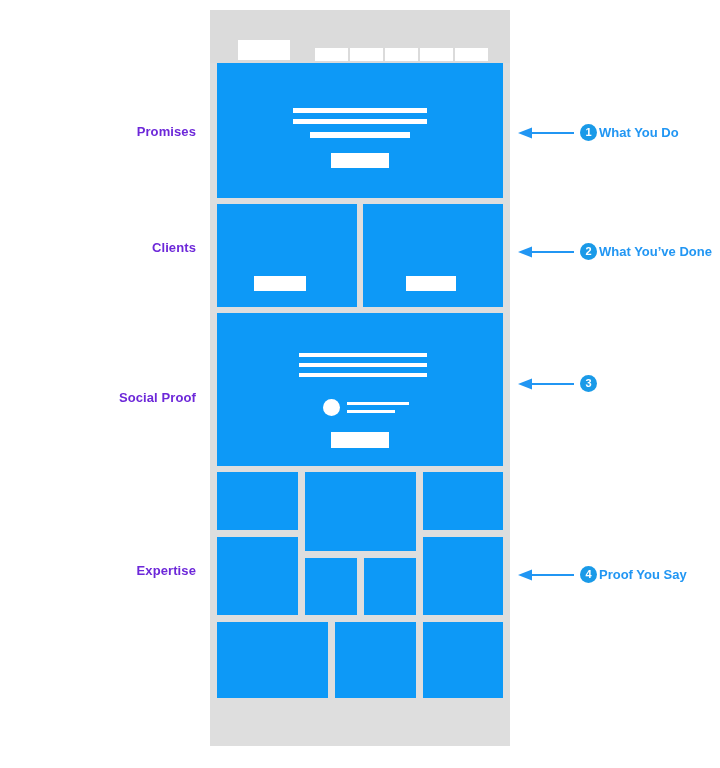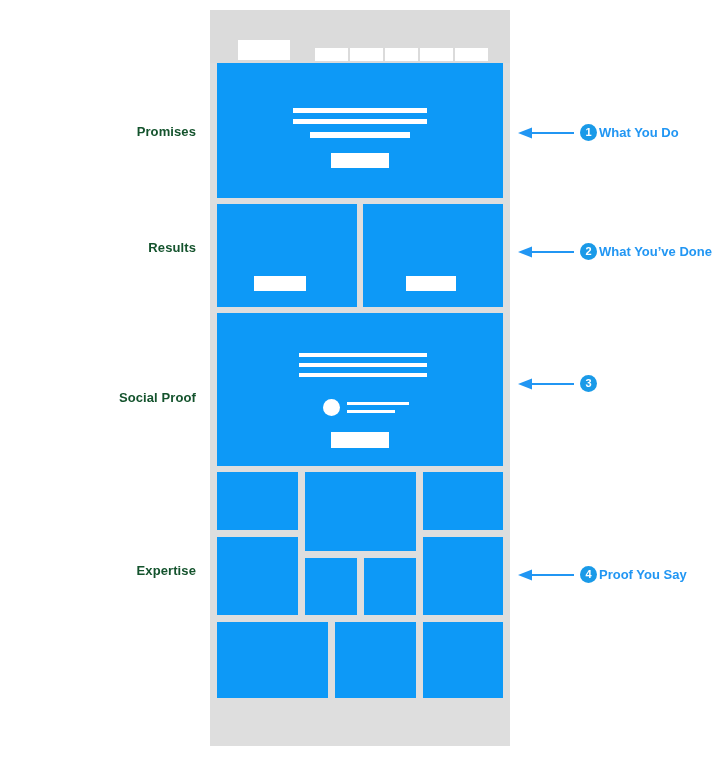--- a/index.html
+++ b/index.html
@@ -19,21 +19,21 @@
     height: 768px;
   }
 
   
   .side-label {
     position: absolute;
     right: 524px;              
     text-align: right;
     font-size: 13px;
     font-weight: bold;
-    color: #14532d;
+    color: #6d28d9;
     line-height: 16px;
     letter-spacing: 0.1px;
     white-space: nowrap;
   }
 
   
   .page-mock {
     position: absolute;
     left: 210px;
     top: 10px;
@@ -133,21 +133,21 @@
     line-height: 17px;
     max-width: 120px;
   }
 </style>
 </head>
 <body>
 
 <div id="stage">
 
   <div class="side-label" style="top:124px;">Promises</div>
-  <div class="side-label" style="top:240px;">Results</div>
+  <div class="side-label" style="top:240px;">Clients</div>
   <div class="side-label" style="top:390px;">Social Proof</div>
   <div class="side-label" style="top:563px;padding-left:20px;">Expertise</div>
 
   <div class="page-mock">
 
     <div class="nav-bar">
       <div class="nav-logo"></div>
       <div class="nav-items">
         <div class="nav-item"></div>
         <div class="nav-item"></div>

